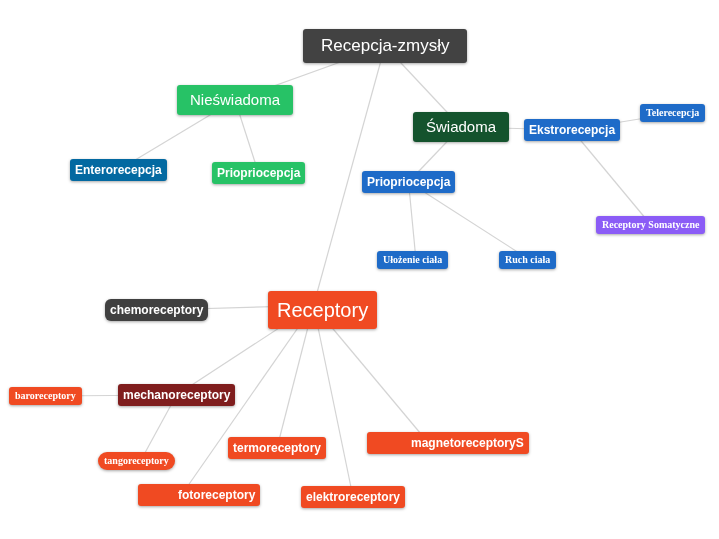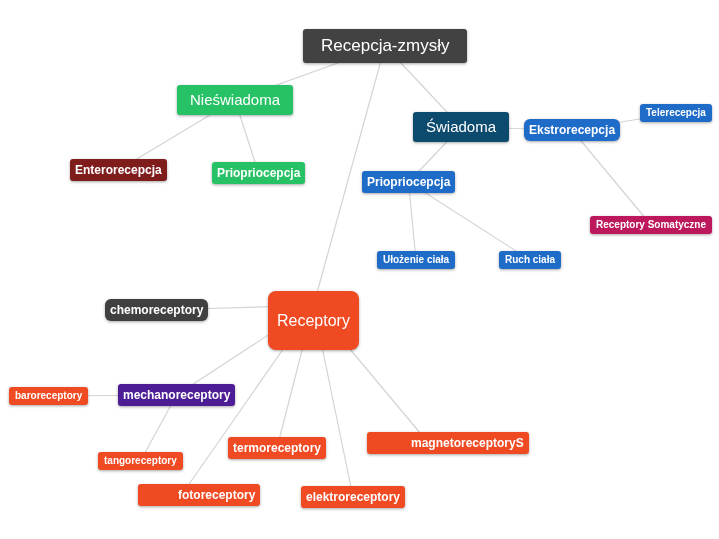--- a/index.html
+++ b/index.html
@@ -23,40 +23,40 @@
     color: #ffffff;
     white-space: nowrap;
     border-radius: 3px;
     box-shadow: 0 1px 3px rgba(0,0,0,0.35);
     cursor: pointer;
     line-height: 1.2;
   }
   
   .t1  { font-size: 17px; padding: 7px 18px; }          
   .t2  { font-size: 15px; padding: 6px 13px; }          
-  .t2r { font-size: 16px; padding: 20px 9px; border-radius: 8px;  }          
+  .t2r { font-size: 20px; padding: 7px 9px;  }          
   .t3  { font-size: 12px; font-weight: bold; padding: 4px 5px; }
-  .t4  { font-size: 10px; font-weight: bold; padding: 3px 6px; }
+  .t4  { font-size: 10px; font-weight: bold; padding: 3px 6px; font-family: Liberation Serif, serif; }
   
   .p-root                 { left: 303px; top: 29px;  }
   .p-nieswiadoma          { left: 177px; top: 85px;  }
   .p-enterorecepcja       { left: 70px;  top: 159px; }
   .p-priopriocepcja-green { left: 212px; top: 162px; }
   .p-swiadoma             { left: 413px; top: 112px; }
   .p-ekstrorecepcja       { left: 524px; top: 119px; }
   .p-telerecepcja         { left: 640px; top: 104px; }
   .p-priopriocepcja-blue  { left: 362px; top: 171px; }
   .p-receptory-somatyczne { left: 590px; top: 216px; }
   .p-ulozenie-ciala       { left: 377px; top: 251px; text-align: center; }
   .p-ruch-ciala           { left: 499px; top: 251px; }
   .p-receptory            { left: 268px; top: 291px; }
   .p-chemoreceptory       { left: 105px; top: 299px; }
   .p-mechanoreceptory     { left: 118px; top: 384px; }
   .p-baroreceptory        { left: 9px;   top: 387px; }
-  .p-tangoreceptory       { left: 98px;  top: 452px; }
+  .p-tangoreceptory       { left: 98px;  top: 452px; border-radius: 9px; }
   .p-termoreceptory       { left: 228px; top: 437px; }
   .p-fotoreceptory        { left: 138px; top: 484px; padding-left: 40px; }
   .p-magnetoreceptory     { left: 367px; top: 432px; padding-left: 44px; }
   .p-elektroreceptory     { left: 301px; top: 486px; }
 </style>
 </head>
 <body>
 
 <div class="canvas">
 
@@ -78,34 +78,34 @@
       <line x1="313.5" y1="305.5" x2="181.5" y2="495" stroke="#d4d4d4" stroke-width="1.2"></line>
       <line x1="313.5" y1="305.5" x2="353" y2="497" stroke="#d4d4d4" stroke-width="1.2"></line>
       <line x1="313.5" y1="305.5" x2="428.5" y2="443" stroke="#d4d4d4" stroke-width="1.2"></line>
       <line x1="176.5" y1="395" x2="48.5" y2="396" stroke="#d4d4d4" stroke-width="1.2"></line>
       <line x1="176.5" y1="395" x2="140.5" y2="461" stroke="#d4d4d4" stroke-width="1.2"></line>
     </svg>
 
   <div class="node t1 p-root" style="background: rgb(66, 66, 66);">Recepcja-zmysły</div>
 
   <div class="node t2 p-nieswiadoma" style="background: rgb(39, 194, 102);">Nieświadoma</div>
-  <div class="node t3 p-enterorecepcja" style="background: #7f1d1d;">Enterorecepcja</div>
+  <div class="node t3 p-enterorecepcja" style="background: #0369a1;">Enterorecepcja</div>
   <div class="node t3 p-priopriocepcja-green" style="background: rgb(39, 194, 102);">Priopriocepcja</div>
 
-  <div class="node t2 p-swiadoma" style="background: #0c4a6e;">Świadoma</div>
-  <div class="node t3 p-ekstrorecepcja" style="background: rgb(30, 107, 200); border-radius: 6px;">Ekstrorecepcja</div>
+  <div class="node t2 p-swiadoma" style="background: #14532d;">Świadoma</div>
+  <div class="node t3 p-ekstrorecepcja" style="background: rgb(30, 107, 200);">Ekstrorecepcja</div>
   <div class="node t4 p-telerecepcja" style="background: rgb(30, 107, 200);">Telerecepcja</div>
   <div class="node t3 p-priopriocepcja-blue" style="background: rgb(30, 107, 200);">Priopriocepcja</div>
-  <div class="node t4 p-receptory-somatyczne" style="background: #be185d;">Receptory Somatyczne</div>
+  <div class="node t4 p-receptory-somatyczne" style="background: #8b5cf6; margin-left: 6px;">Receptory Somatyczne</div>
   <div class="node t4 p-ulozenie-ciala" style="background: rgb(30, 107, 200);">Ułożenie ciała</div>
   <div class="node t4 p-ruch-ciala" style="background: rgb(30, 107, 200);">Ruch ciała</div>
 
   <div class="node t2r p-receptory" style="background: rgb(240, 74, 34);">Receptory</div>
   <div class="node t3 p-chemoreceptory" style="background: #404040; border-radius: 6px;">chemoreceptory</div>
-  <div class="node t3 p-mechanoreceptory" style="background: #4c1d95; text-align: right;">mechanoreceptory</div>
+  <div class="node t3 p-mechanoreceptory" style="background: #7f1d1d; text-align: right;">mechanoreceptory</div>
   <div class="node t4 p-baroreceptory" style="background: rgb(240, 74, 34);">baroreceptory</div>
   <div class="node t4 p-tangoreceptory" style="background: rgb(240, 74, 34);">tangoreceptory</div>
   <div class="node t3 p-termoreceptory" style="background: rgb(240, 74, 34);">termoreceptory</div>
   <div class="node t3 p-fotoreceptory" style="background: rgb(240, 74, 34);">fotoreceptory</div>
   <div class="node t3 p-magnetoreceptory" style="background: rgb(240, 74, 34);">magnetoreceptoryS</div>
   <div class="node t3 p-elektroreceptory" style="background: rgb(240, 74, 34);">elektroreceptory</div>
 
 </div>
 
 </body></html>

